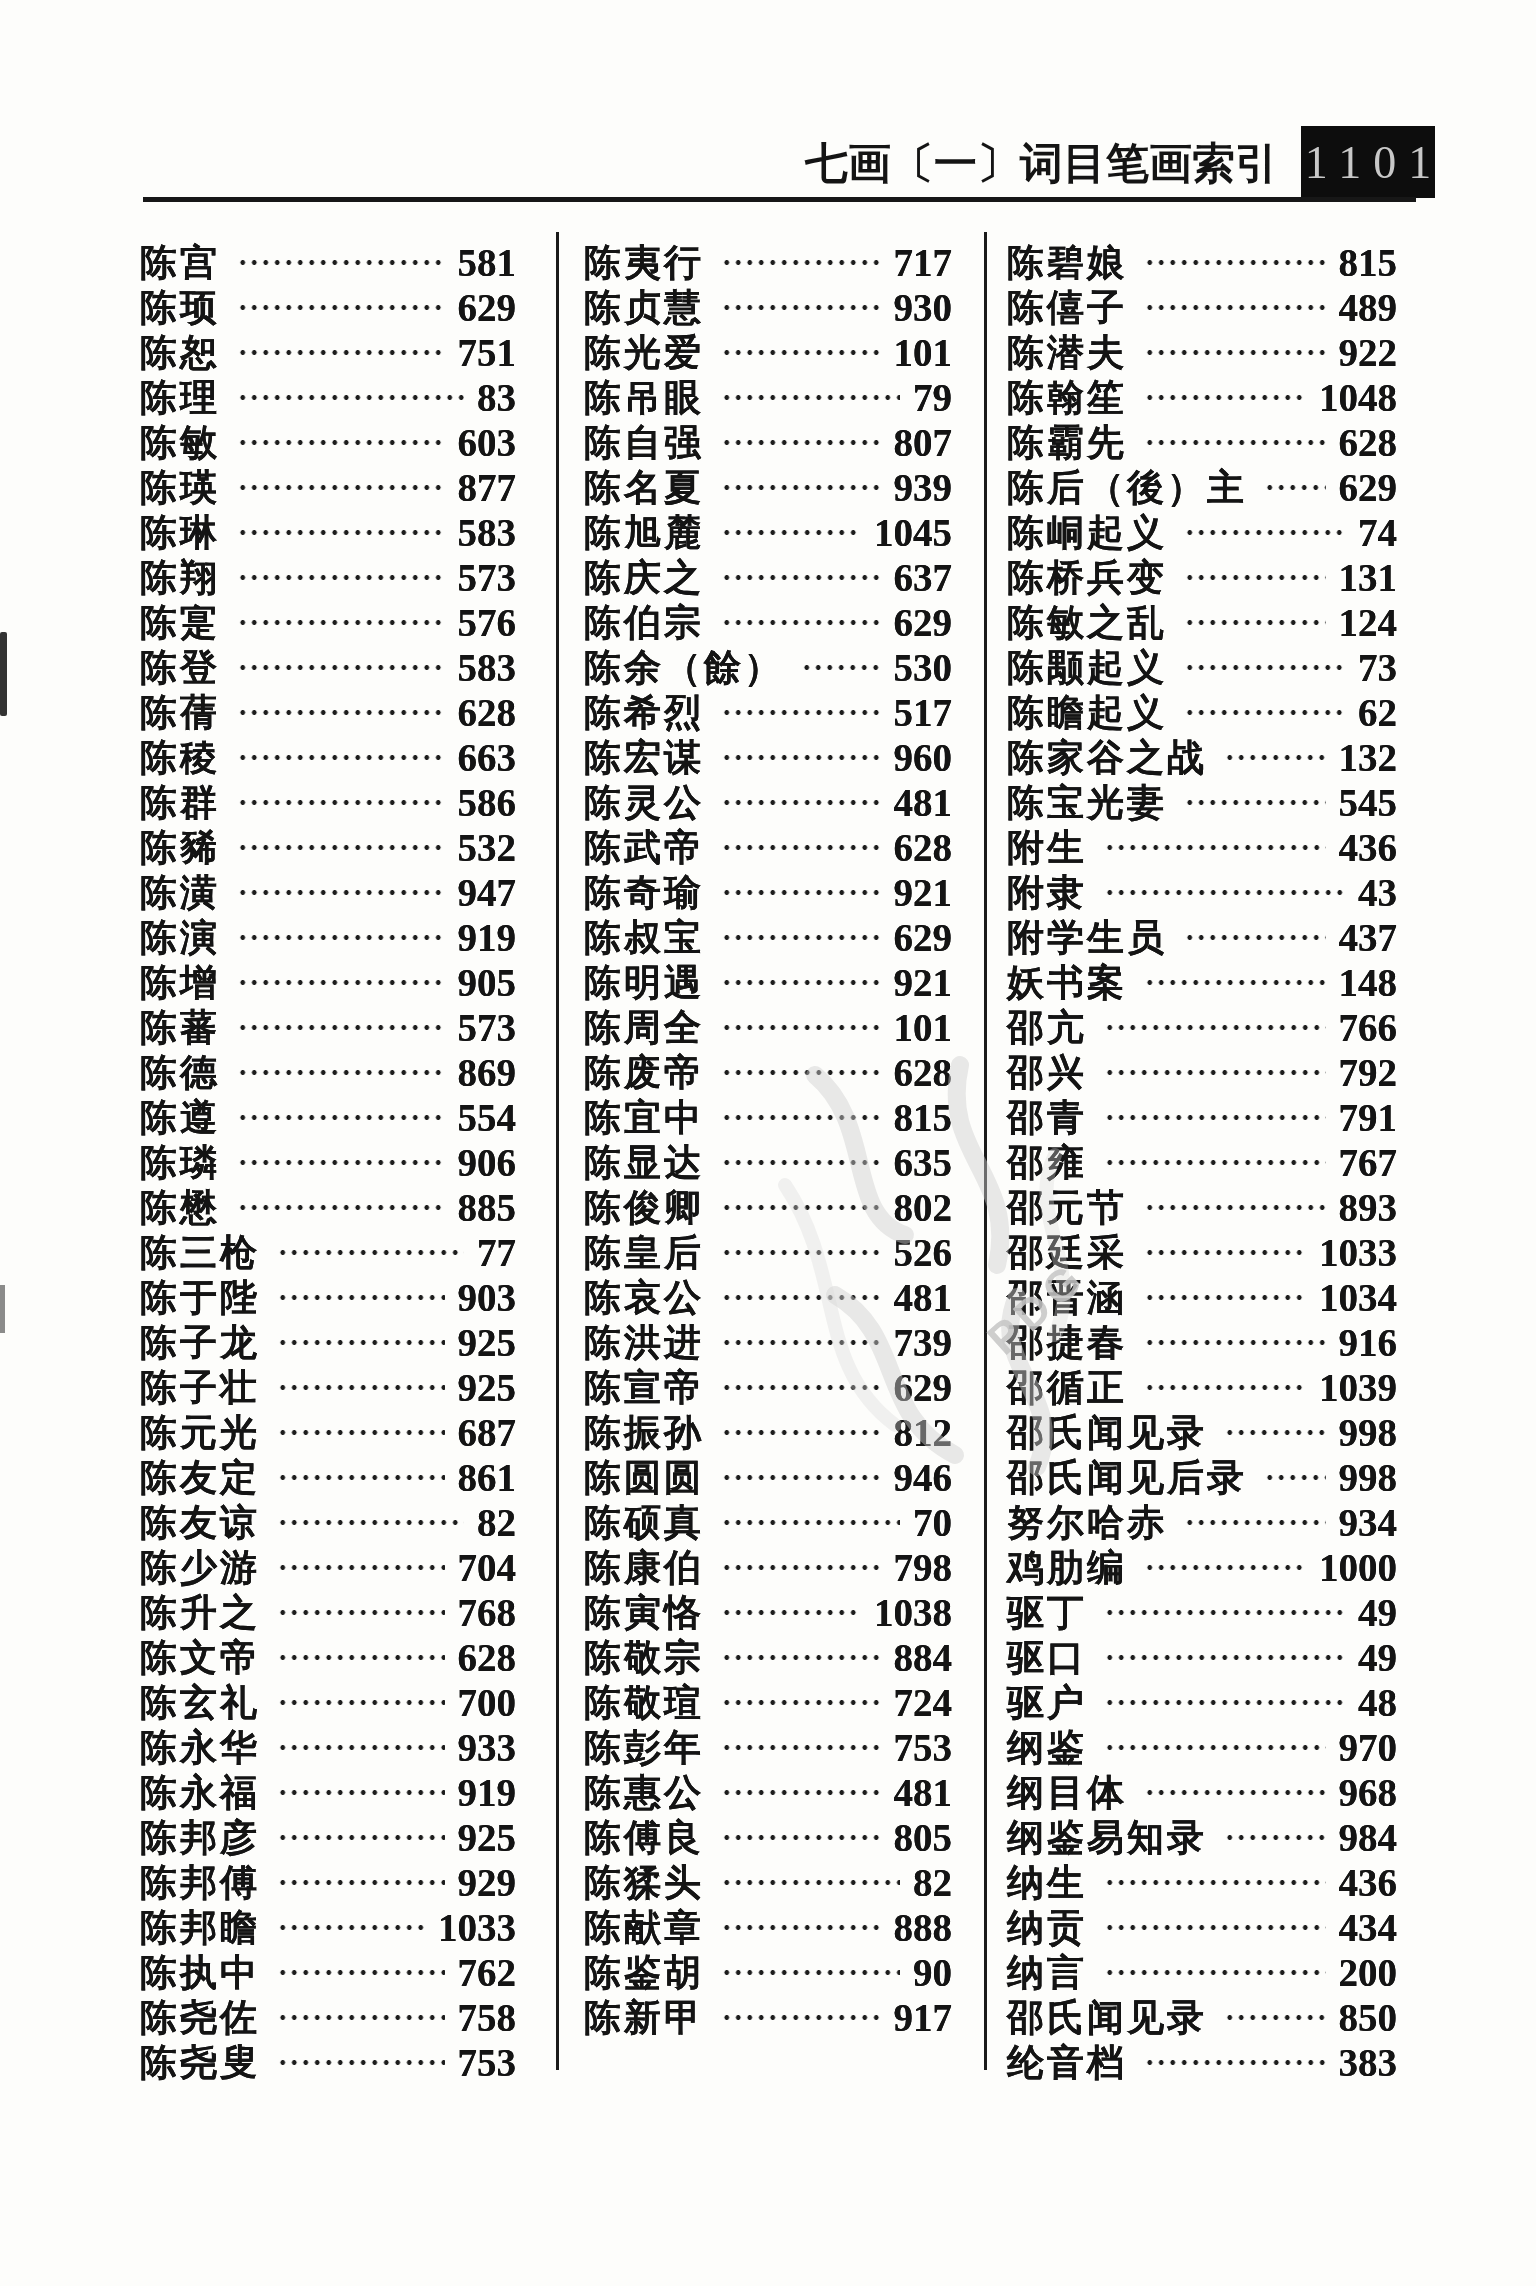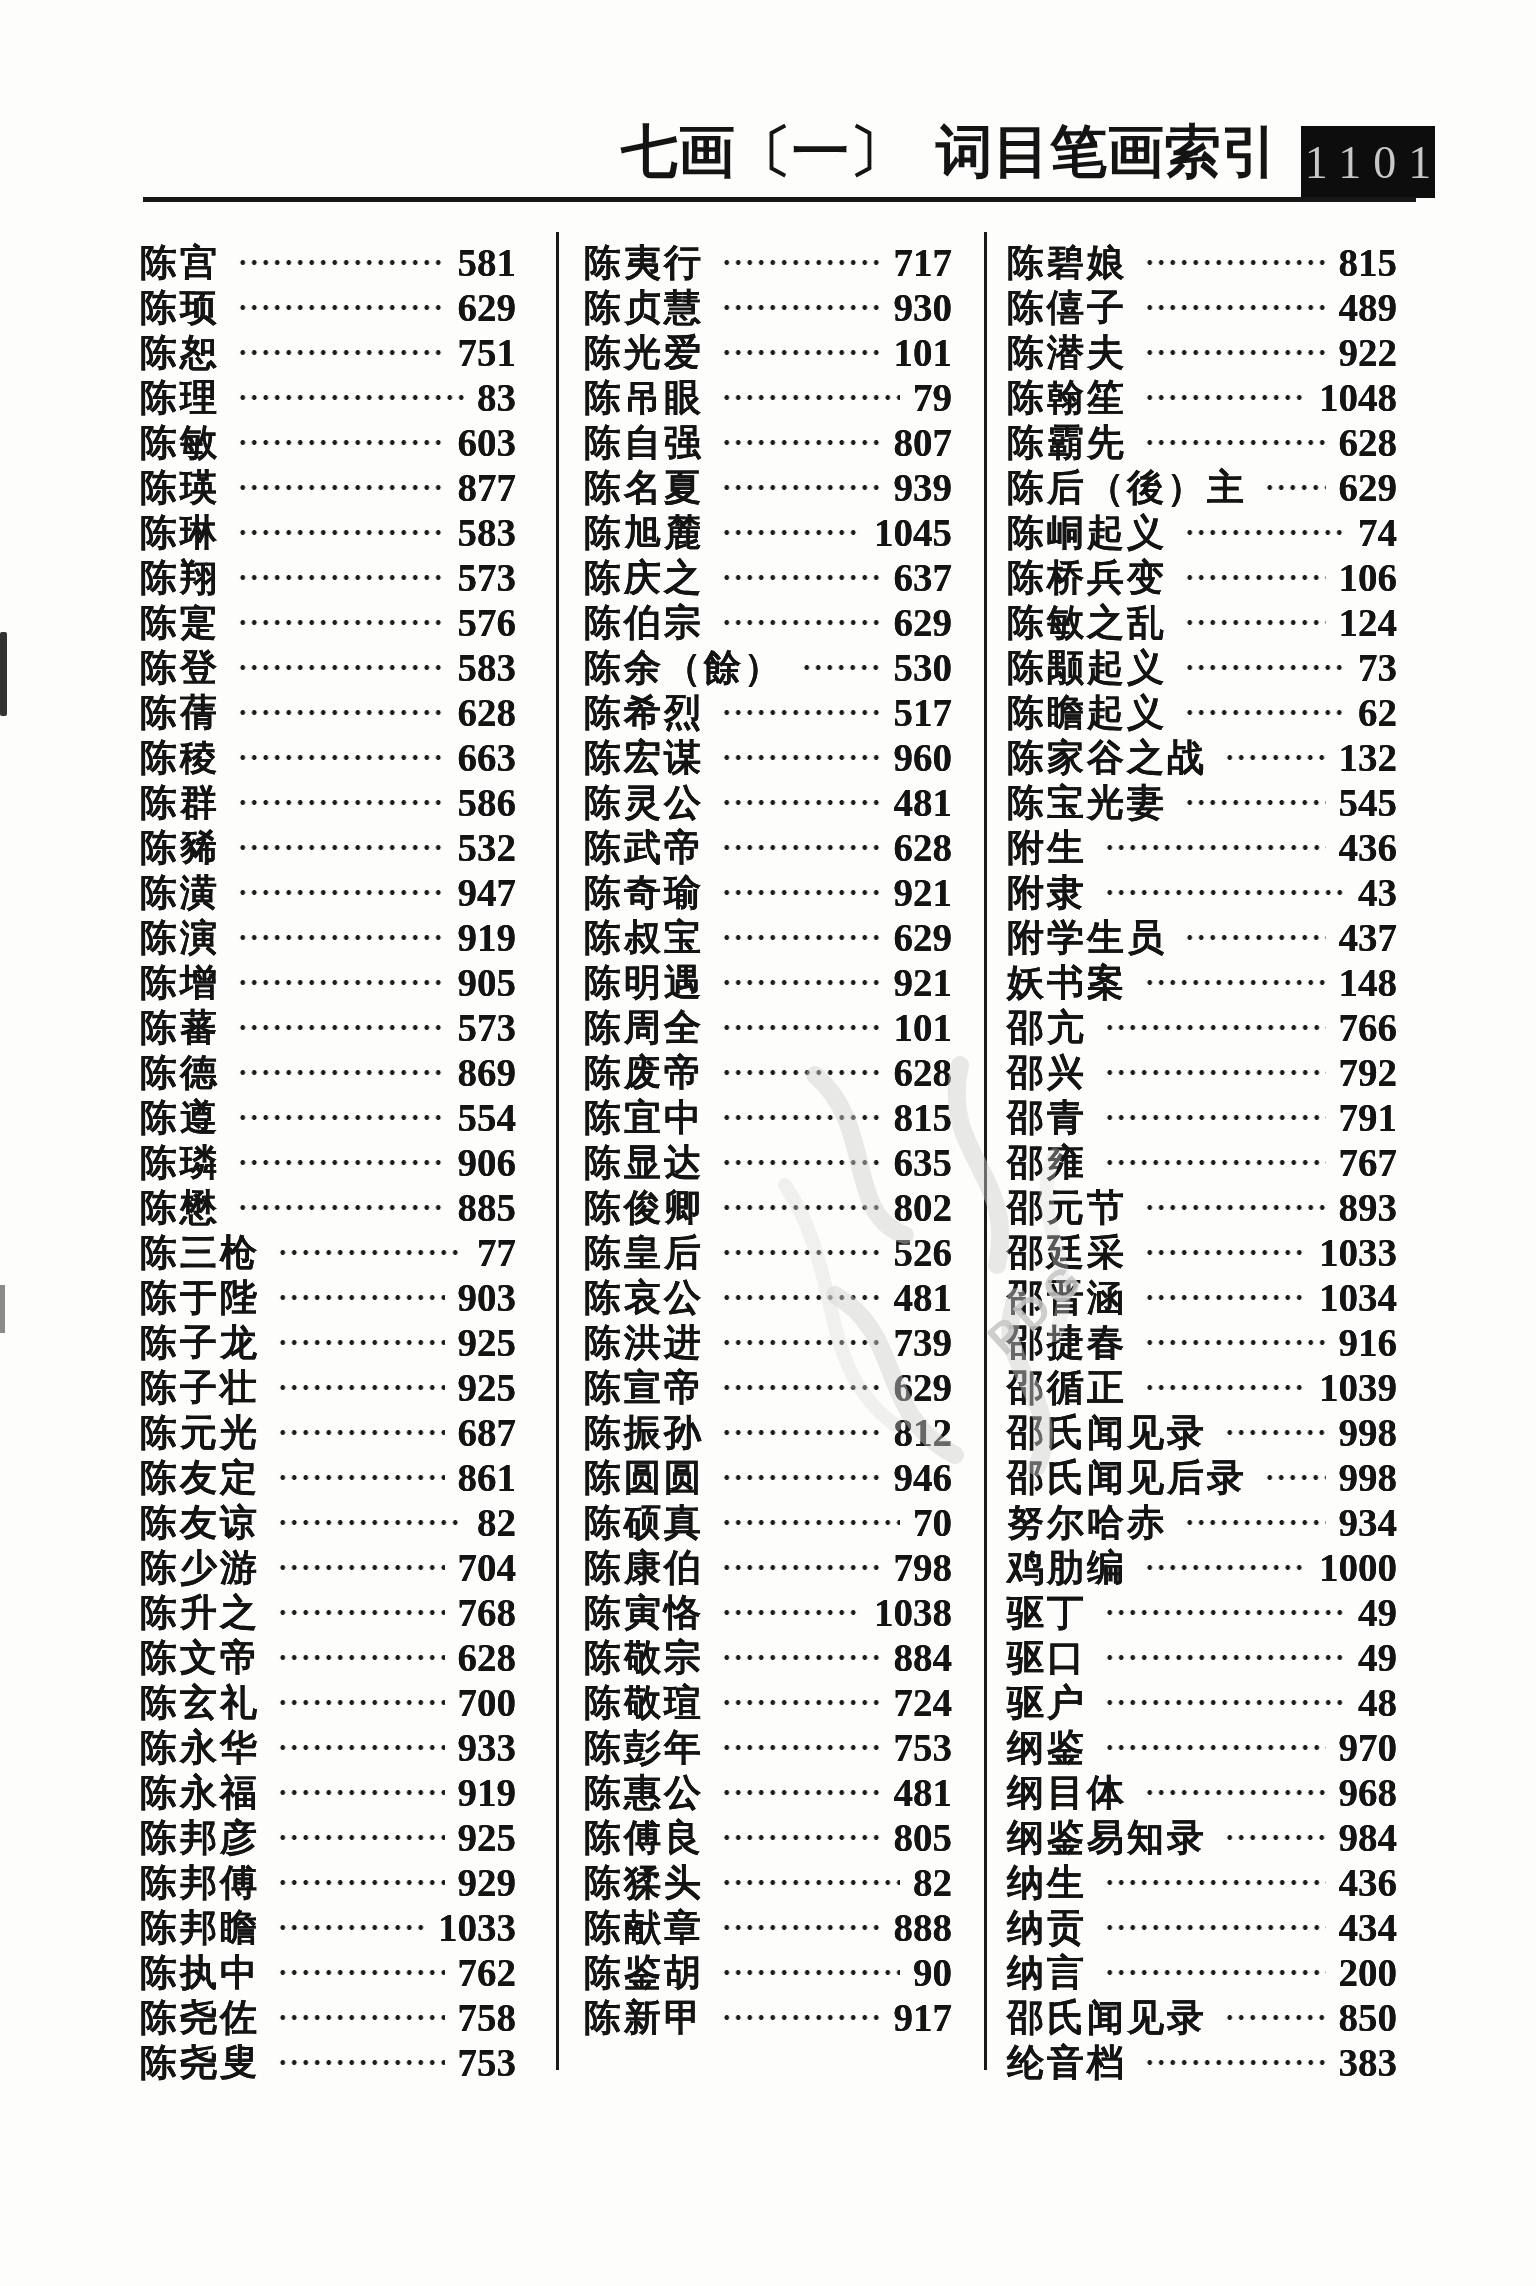--- a/index.html
+++ b/index.html
@@ -13,23 +13,23 @@
   .page{
     position:relative;
     width:1536px;height:2286px;
     background:var(--page-bg);
     overflow:hidden;
     font-family:"Liberation Serif","DejaVu Serif",serif;
     color:var(--ink);
   }
   
   .header{
-    position:absolute;left:700px;top:116px;width:578px;height:72px;
-    display:flex;align-items:center;justify-content:flex-end;gap:30px;
-    font-weight:bold;font-size:57px;white-space:nowrap;
+    position:absolute;left:700px;top:128px;width:578px;height:72px;
+    display:flex;align-items:center;justify-content:flex-end;
+    font-weight:bold;font-size:43px;white-space:nowrap;
   }
   .pagebox{
     position:absolute;left:1282px;top:126px;width:134px;height:72px;
     background:var(--header-box-bg);
     display:flex;align-items:center;justify-content:center;margin-left:19px;
   }
   .pagebox span{
     color:var(--header-box-text);
     font-size:46px;letter-spacing:12px;padding-left:12px;
     font-weight:normal;opacity:.92;
@@ -536,21 +536,21 @@
         <span class="pagenum">629</span>
       </div>
       <div class="row">
         <span class="term">陈峒起义</span>
         <span class="leader"></span>
         <span class="pagenum">74</span>
       </div>
       <div class="row">
         <span class="term">陈桥兵变</span>
         <span class="leader"></span>
-        <span class="pagenum">106</span>
+        <span class="pagenum">131</span>
       </div>
       <div class="row">
         <span class="term">陈敏之乱</span>
         <span class="leader"></span>
         <span class="pagenum">124</span>
       </div>
       <div class="row">
         <span class="term">陈颙起义</span>
         <span class="leader"></span>
         <span class="pagenum">73</span>

